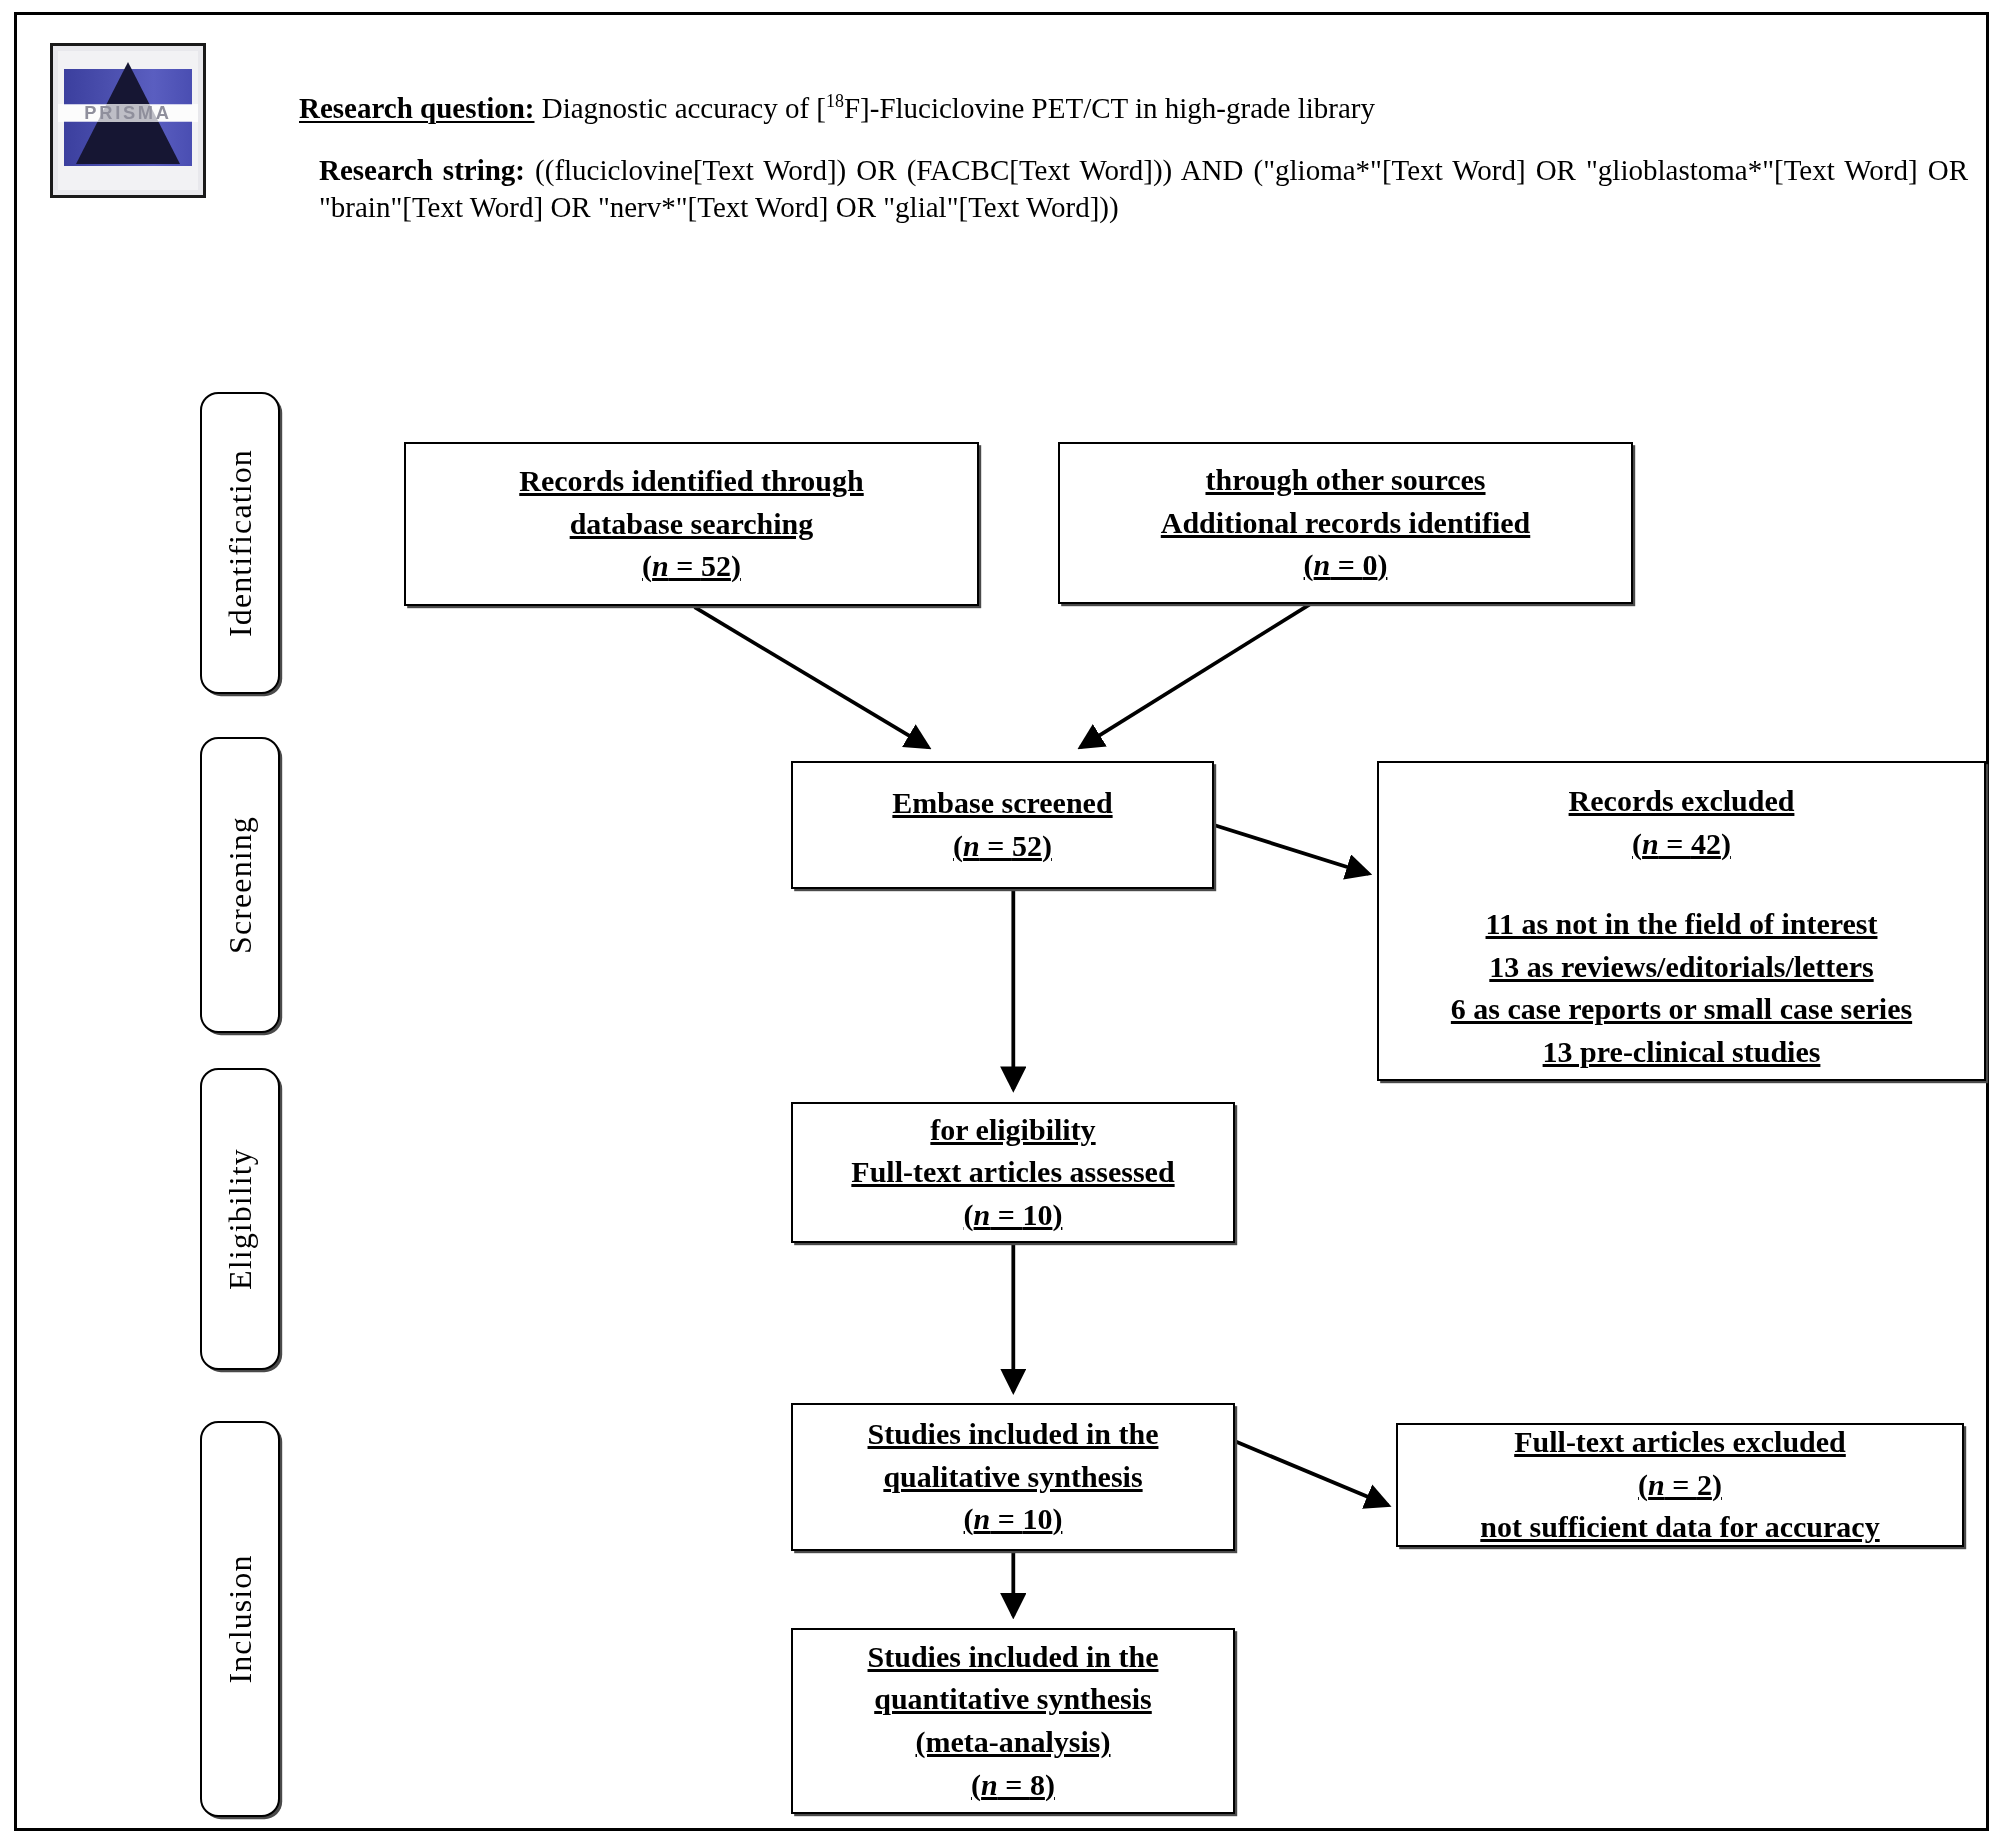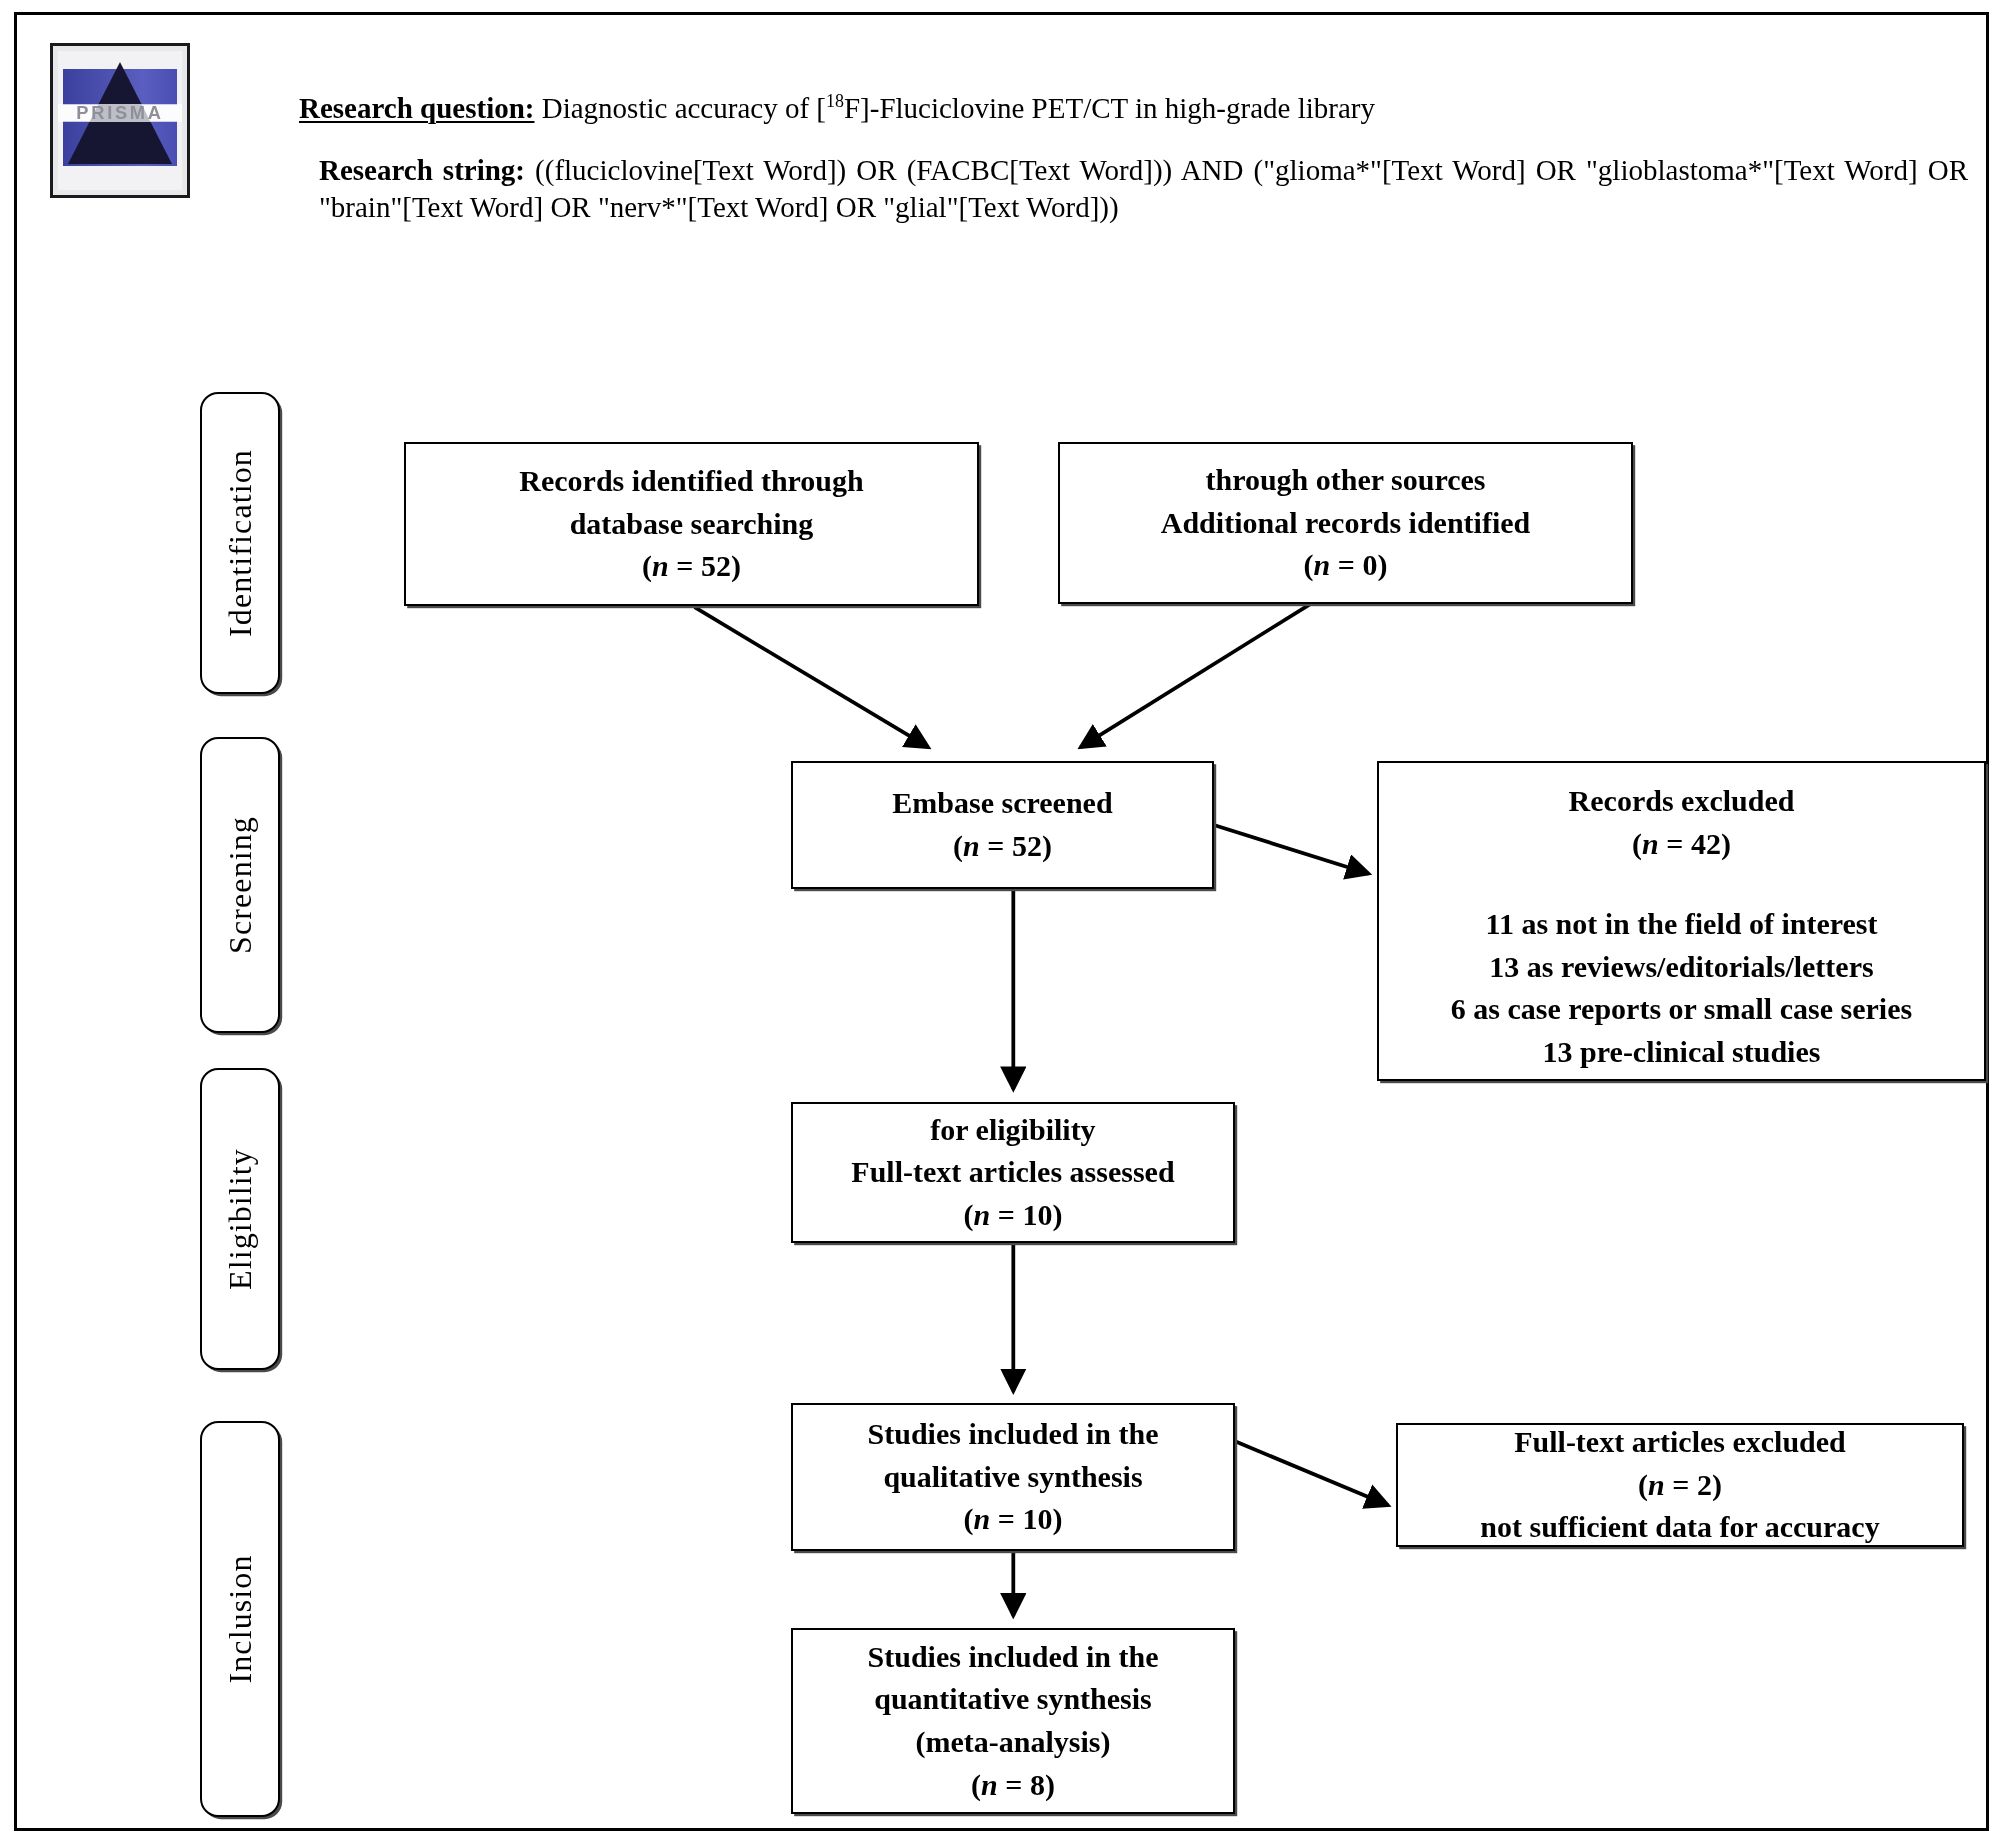--- a/index.html
+++ b/index.html
@@ -26,21 +26,21 @@
     border: 3.8px solid #000000;
     box-sizing: border-box;
     background: #ffffff;
   }
 
   
   #prisma-logo {
     position: absolute;
     left: 33px;
     top: 28px;
-    width: 140px;
+    width: 156px;
     height: 155px;
     border: 3.2px solid #1a1a1a;
     box-sizing: border-box;
     background: #e8e8ec;
     padding: 5.4px;
   }
   #prisma-logo-inner {
     position: relative;
     width: 100%;
     height: 100%;
@@ -139,21 +139,21 @@
     display: flex;
     flex-direction: column;
     align-items: center;
     justify-content: center;
     text-align: center;
     font-size: 30px;
     line-height: 1.42;
     font-weight: bold;
     padding: 5.4px 7.5px;
   }
-  .flow-box .line { display: block; width: 100%; }
+  .flow-box .line { display: block; width: 100%; text-decoration: underline; }
   .flow-box .count { font-weight: bold; }
   .it { font-style: italic; font-weight: bold; }
 
   #box-db-search   { left: 387px;  top: 427px;  width: 575px; height: 164px; }
   #box-other-src   { left: 1041px; top: 427px;  width: 575px; height: 162px; }
   #box-screened    { left: 774px; top: 746px; width: 423px;  height: 128px; }
   #box-excluded    { left: 1360px; top: 746px; width: 609px; height: 320px;
                      justify-content: flex-end; padding-top: 17px; }
   #box-fulltext    { left: 774px; top: 1087px; width: 444px;  height: 141px; }
   #box-qualitative { left: 774px; top: 1388px; width: 444px;  height: 148px; }

